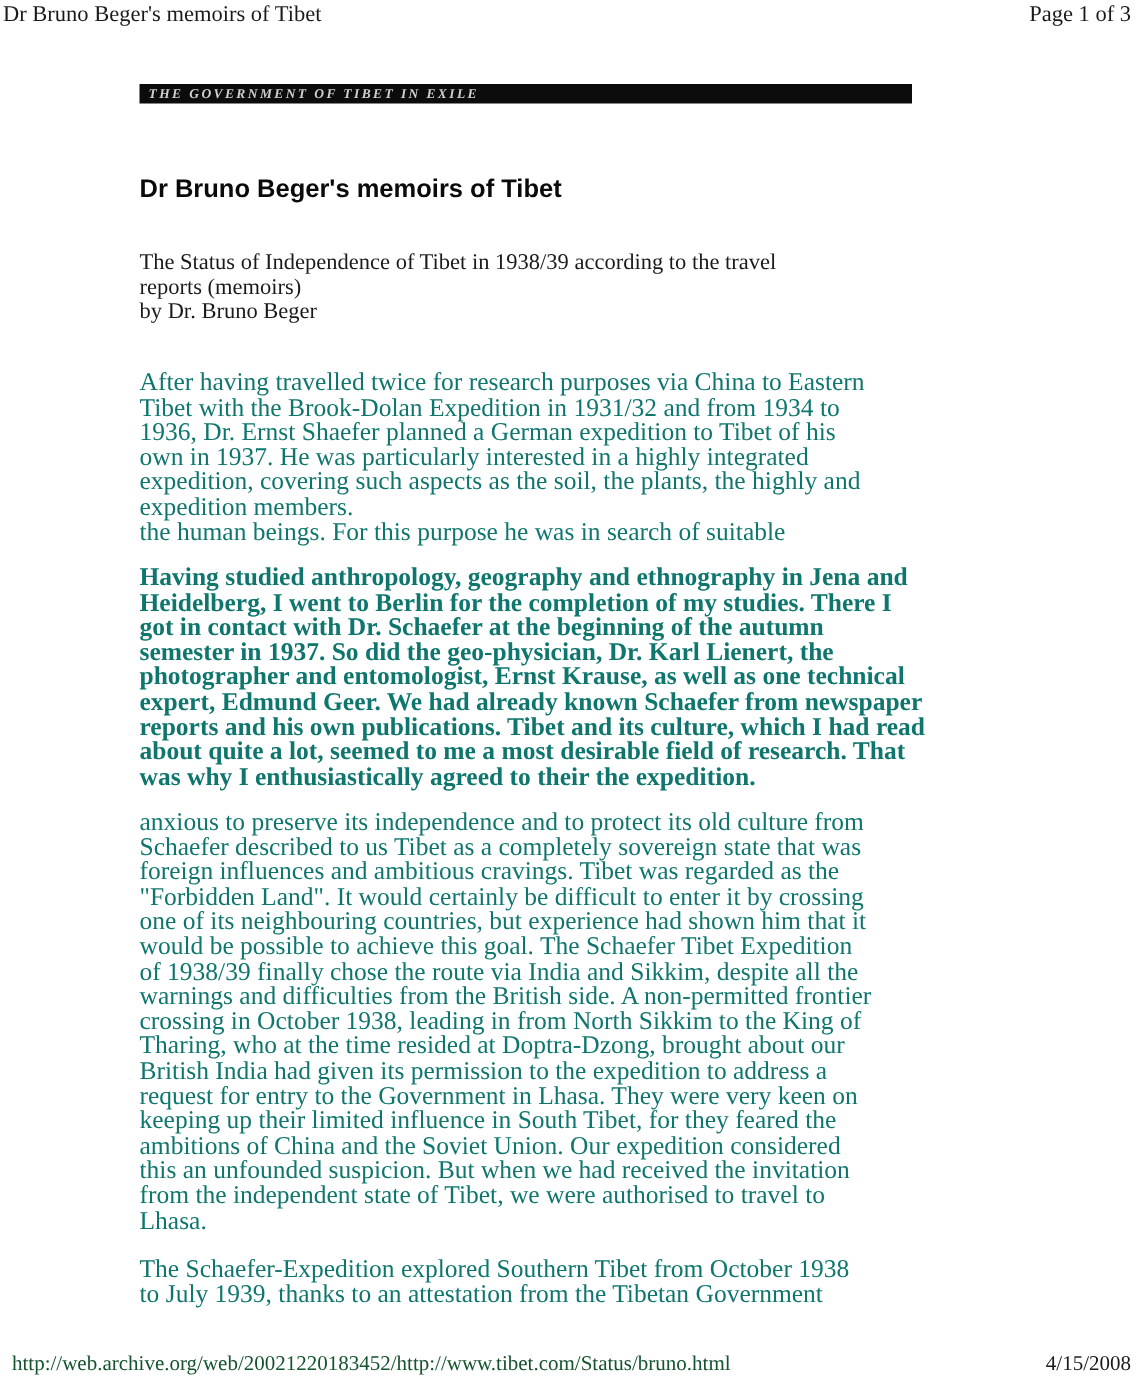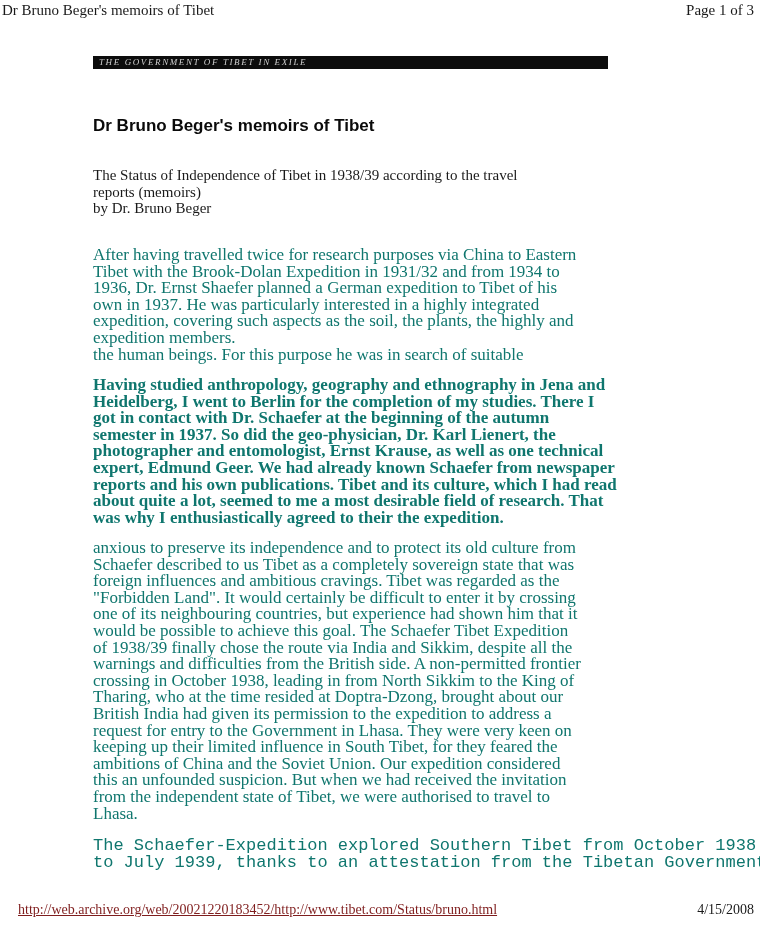--- a/index.html
+++ b/index.html
@@ -39,21 +39,21 @@
       background: #0c0c0c;
       overflow: hidden;
     }
     .banner-text {
       position: absolute;
       left: 6px;
       top: 0px;
       font-family: "Liberation Serif", serif;
       font-size: 9px;
       font-style: italic;
-      font-weight: normal;
+      font-weight: bold;
       letter-spacing: 1.6px;
       color: #cfcfcf;
       line-height: 13px;
       white-space: nowrap;
     }
     .doc-title {
       position: absolute;
       left: 93px;
       top: 116px;
       font-family: "Liberation Sans", sans-serif;
@@ -77,29 +77,28 @@
       left: 93px;
       width: 525px;
       font-size: 17px;
       line-height: 16.6px;
       color: #0f766e;
     }
     .body-text .line { white-space: nowrap; }
     #p1 { top: 247px; }
     #p2 { top: 377px; font-weight: bold; }
     #p3 { top: 540px; }
-    #p4 { top: 838px; font-family: Liberation Mono, monospace; }
+    #p4 { top: 838px; }
     .print-footer-url {
       position: absolute;
-      left: 18px;
+      left: 8px;
       top: 902px;
       font-size: 14px;
-      color: #7f1d1d;
+      color: #14532d;
       white-space: nowrap;
-      text-decoration: underline;
     }
     .print-footer-date {
       position: absolute;
       right: 6px;
       top: 902px;
       font-size: 14px;
       color: #1a1a1a;
     }
   </style>
 </head>

